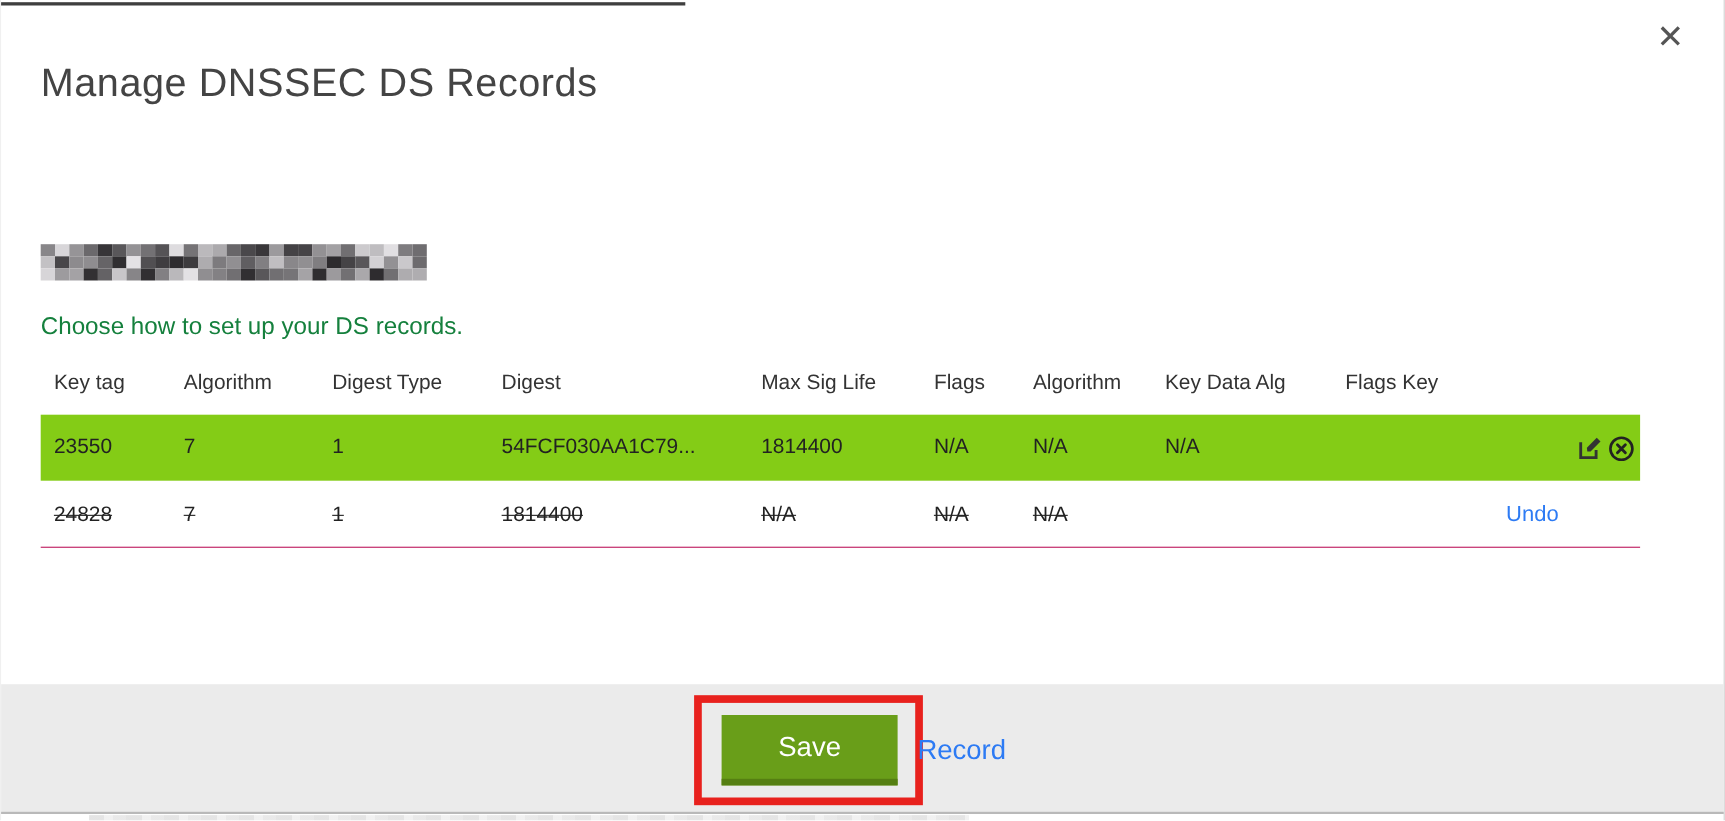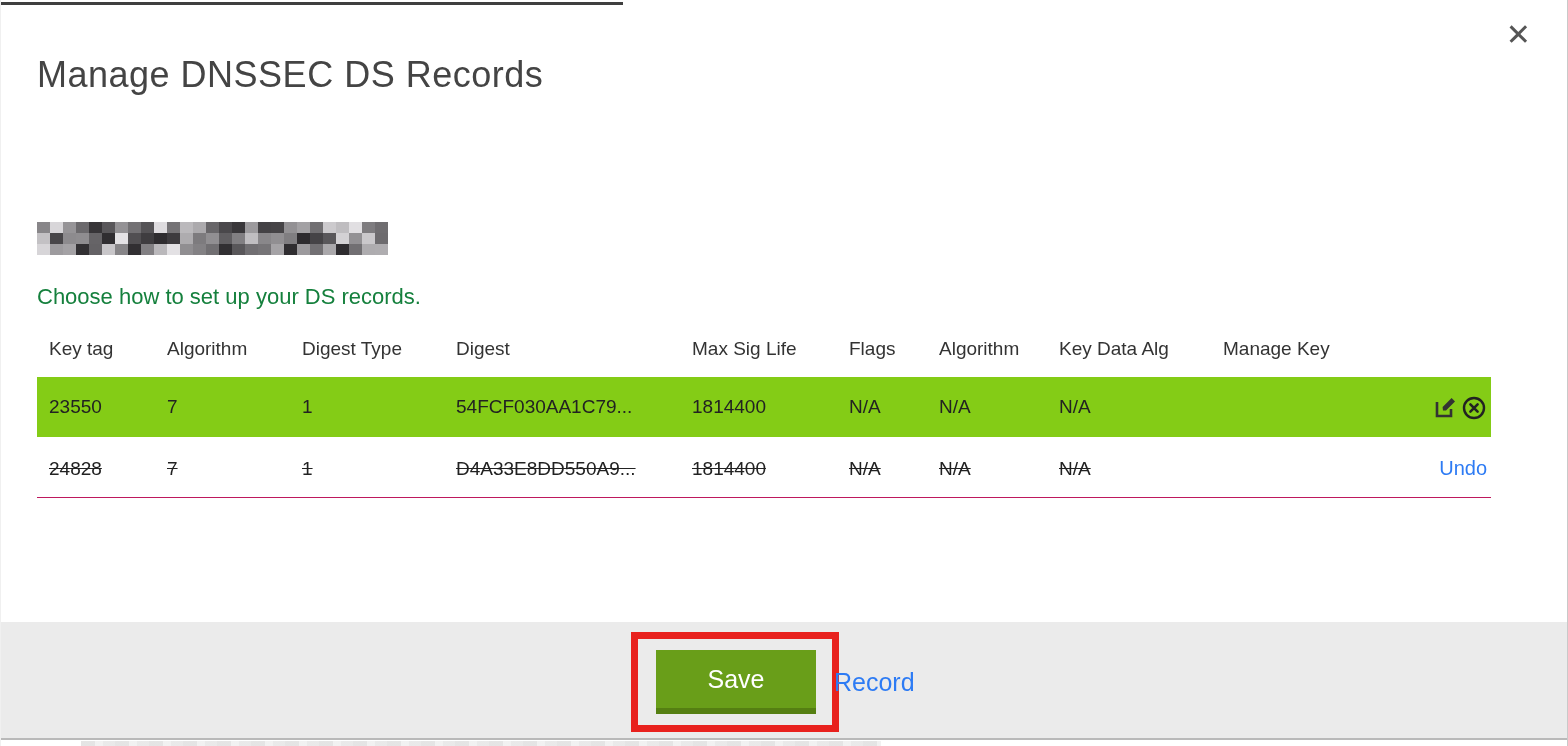--- a/index.html
+++ b/index.html
@@ -187,21 +187,21 @@
   <div class="ds-table">
     <div class="trow thead">
       <div class="cell">Key tag</div>
       <div class="cell">Algorithm</div>
       <div class="cell">Digest Type</div>
       <div class="cell">Digest</div>
       <div class="cell">Max Sig Life</div>
       <div class="cell">Flags</div>
       <div class="cell">Algorithm</div>
       <div class="cell">Key Data Alg</div>
-      <div class="cell">Manage Key</div>
+      <div class="cell">Flags Key</div>
       <div class="cell"></div>
     </div>
 
     <div class="trow trow-data row-active">
       <div class="cell">23550</div>
       <div class="cell">7</div>
       <div class="cell">1</div>
       <div class="cell">54FCF030AA1C79...</div>
       <div class="cell">1814400</div>
       <div class="cell">N/A</div>
@@ -221,21 +221,20 @@
             <path d="M9.4 10.4 L16.6 17.6 M16.6 10.4 L9.4 17.6" stroke="#222" stroke-width="2.6" stroke-linecap="round"></path>
           </svg>
         </span>
       </div>
     </div>
 
     <div class="trow trow-data row-deleted">
       <div class="cell">24828</div>
       <div class="cell">7</div>
       <div class="cell">1</div>
-      <div class="cell">D4A33E8DD550A9...</div>
       <div class="cell">1814400</div>
       <div class="cell">N/A</div>
       <div class="cell">N/A</div>
       <div class="cell">N/A</div>
       <div class="cell"></div>
       <div class="cell cell-actions">
         <a class="undo-link">Undo</a>
       </div>
     </div>
   </div>

